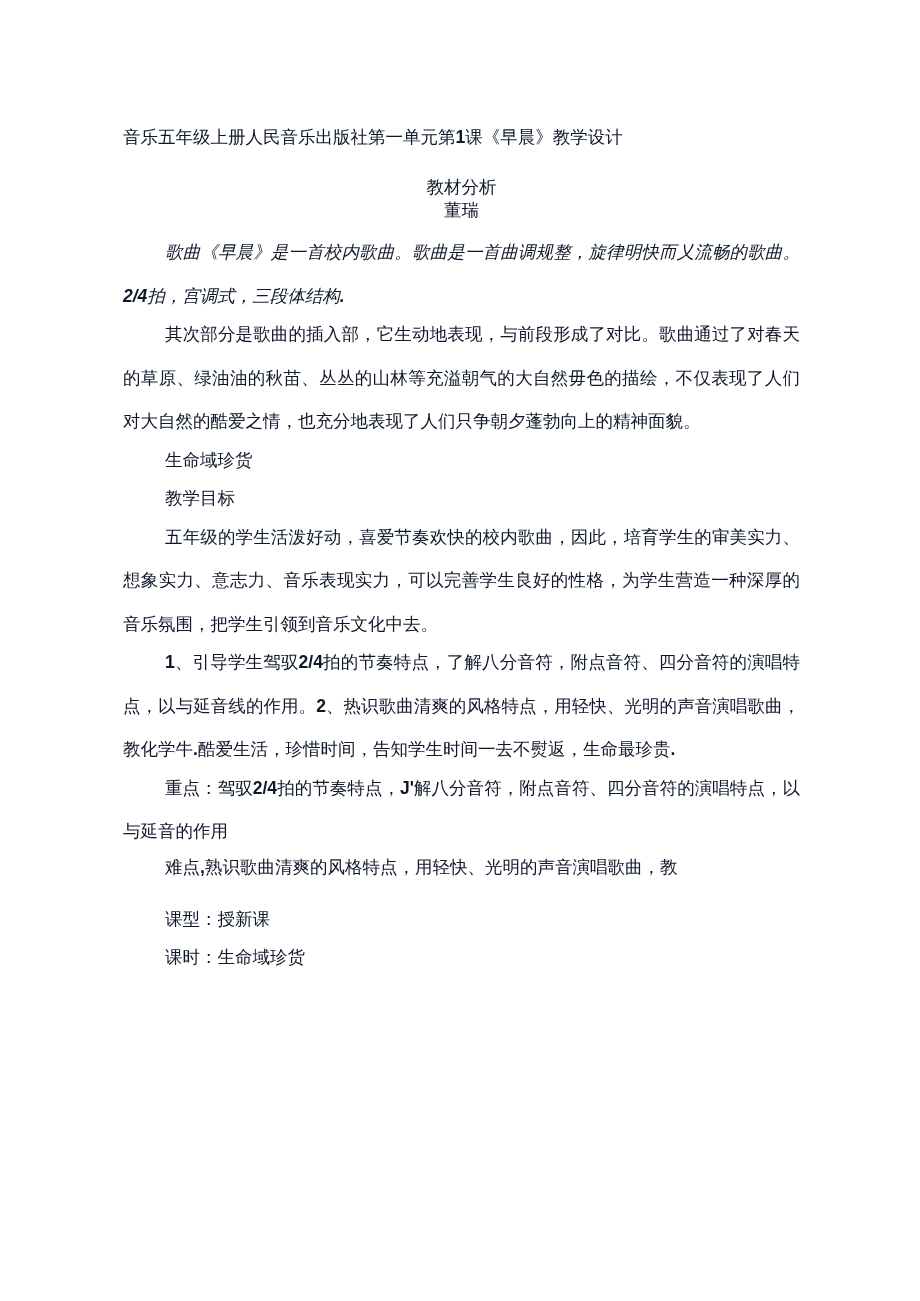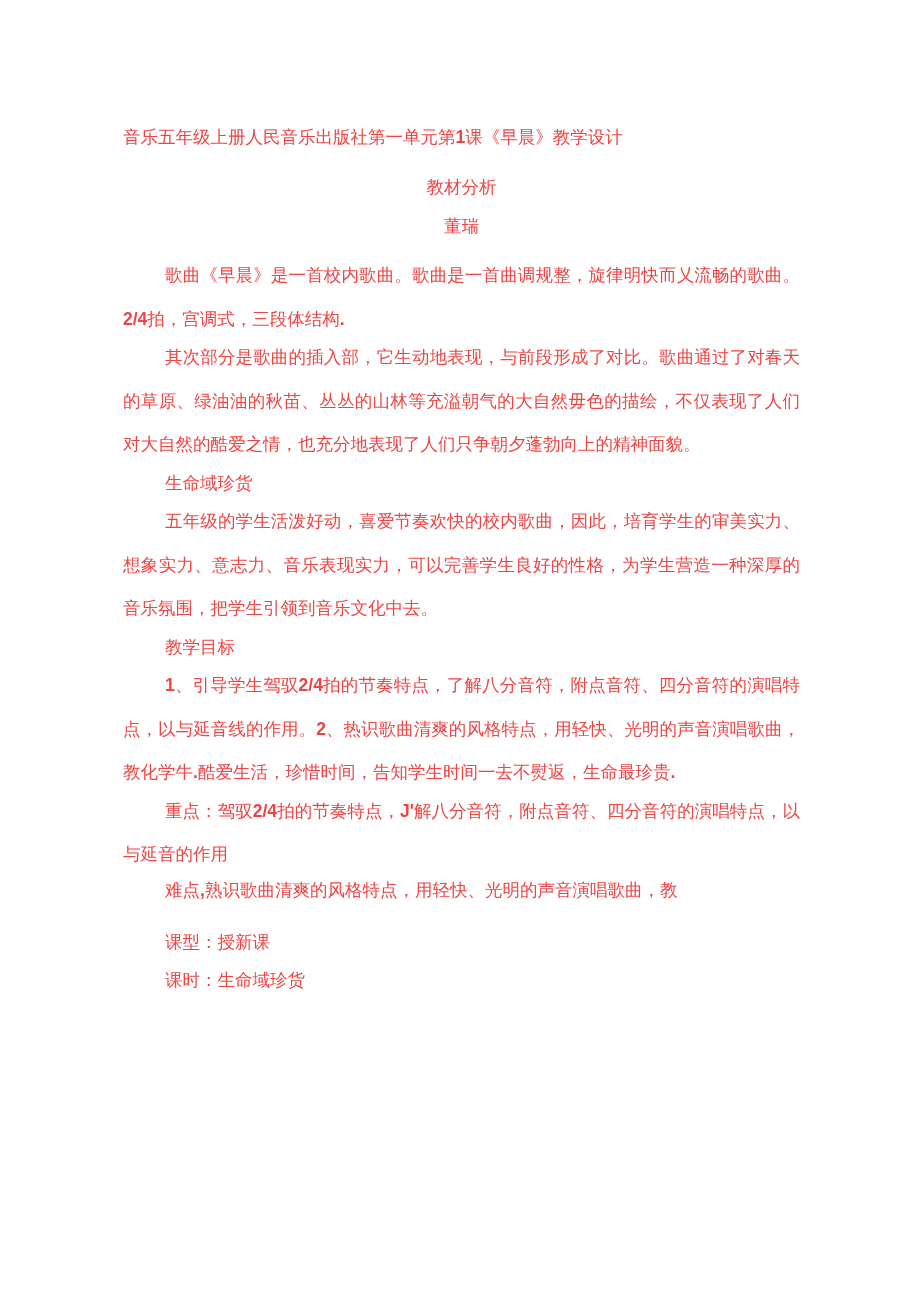--- a/index.html
+++ b/index.html
@@ -6,45 +6,46 @@
     margin: 0;
     padding: 0;
     background: #ffffff;
   }
   .page {
     position: relative;
     width: 920px;
     height: 1301px;
     box-sizing: border-box;
     background: #ffffff;
-    color: #ef4444;
+    color: #0f172a;
     padding: 127px 120px 0 123px;
     font-family: "Liberation Serif", "DejaVu Serif", serif;
     font-size: 17.5px;
     overflow: hidden;
   }
   .doc-title {
     margin: 0 0 29px 0;
     line-height: 20px;
     text-align: left;
   }
   .center-line {
-    margin: 16px;
+    margin: 0;
     line-height: 23px;
     text-align: center;
     text-indent: 0;
   }
   .para {
     margin: -5px 0 0 0;
     line-height: 43.5px;
     text-align: justify;
     text-indent: 42px;
   }
   .para.first {
     margin-top: 9px;
+    font-style: italic;
   }
   .para.tight {
     line-height: 37px;
     text-align: left;
     text-indent: 0;
   }
   .para.tight .t-line1 {
     display: block;
     text-indent: 42px;
   }
@@ -72,23 +73,23 @@
 
   <p class="center-line">董瑞</p>
 
   <p class="para first latinize">歌曲《早晨》是一首校内歌曲。歌曲是一首曲调规整，旋律明快而乂流畅的歌曲。<span class="latin">2/4</span>拍，宫调式，三段体结构<span class="latin">.</span></p>
 
 
   <p class="para latinize">其次部分是歌曲的插入部，它生动地表现，与前段形成了对比。歌曲通过了对春天的草原、绿油油的秋苗、丛丛的山林等充溢朝气的大自然毋色的描绘，不仅表现了人们对大自然的酷爱之情，也充分地表现了人们只争朝夕蓬勃向上的精神面貌。</p>
 
   <p class="para">生命域珍货</p>
 
+  <p class="para">教学目标</p>
+
   <p class="para latinize">五年级的学生活泼好动，喜爱节奏欢快的校内歌曲，因此，培育学生的审美实力、想象实力、意志力、音乐表现实力，可以完善学生良好的性格，为学生营造一种深厚的音乐氛围，把学生引领到音乐文化中去。</p>
-
-  <p class="para">教学目标</p>
 
   <p class="para latinize"><span class="latin">1</span>、引导学生驾驭<span class="latin">2/4</span>拍的节奏特点，了解八分音符，附点音符、四分音符的演唱特点，以与延音线的作用。<span class="latin">2</span>、热识歌曲清爽的风格特点，用轻快、光明的声音演唱歌曲，教化学牛<span class="latin">.</span>酷爱生活，珍惜时间，告知学生时间一去不熨返，生命最珍贵<span class="latin">.</span></p>
 
   <p class="para latinize">重点：驾驭<span class="latin">2/4</span>拍的节奏特点，<span class="latin">J'</span>解八分音符，附点音符、四分音符的演唱特点，以与延音的作用</p>
 
   <p class="para tight">
     <span class="t-line1 latinize">难点<span class="latin">,</span>熟识歌曲清爽的风格特点，用轻快、光明的声音演唱歌曲，教</span>
   </p>
 
   <p class="para gap-top">课型：授新课</p>

